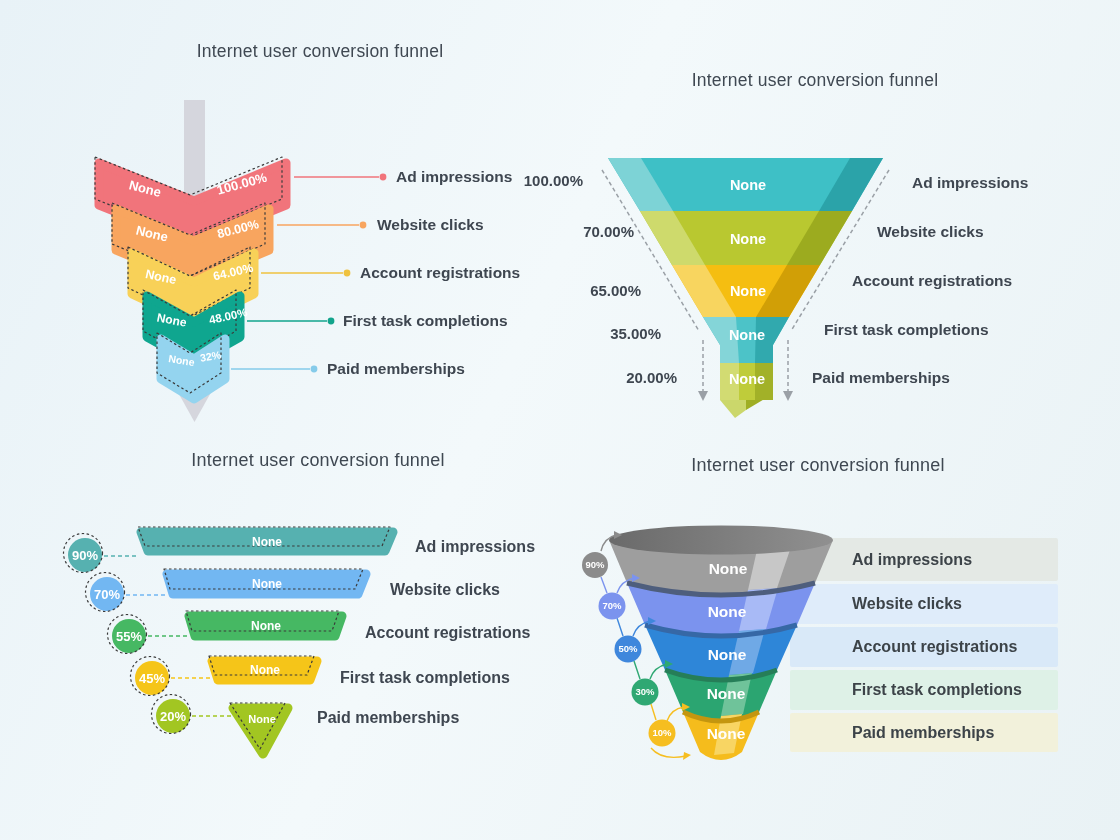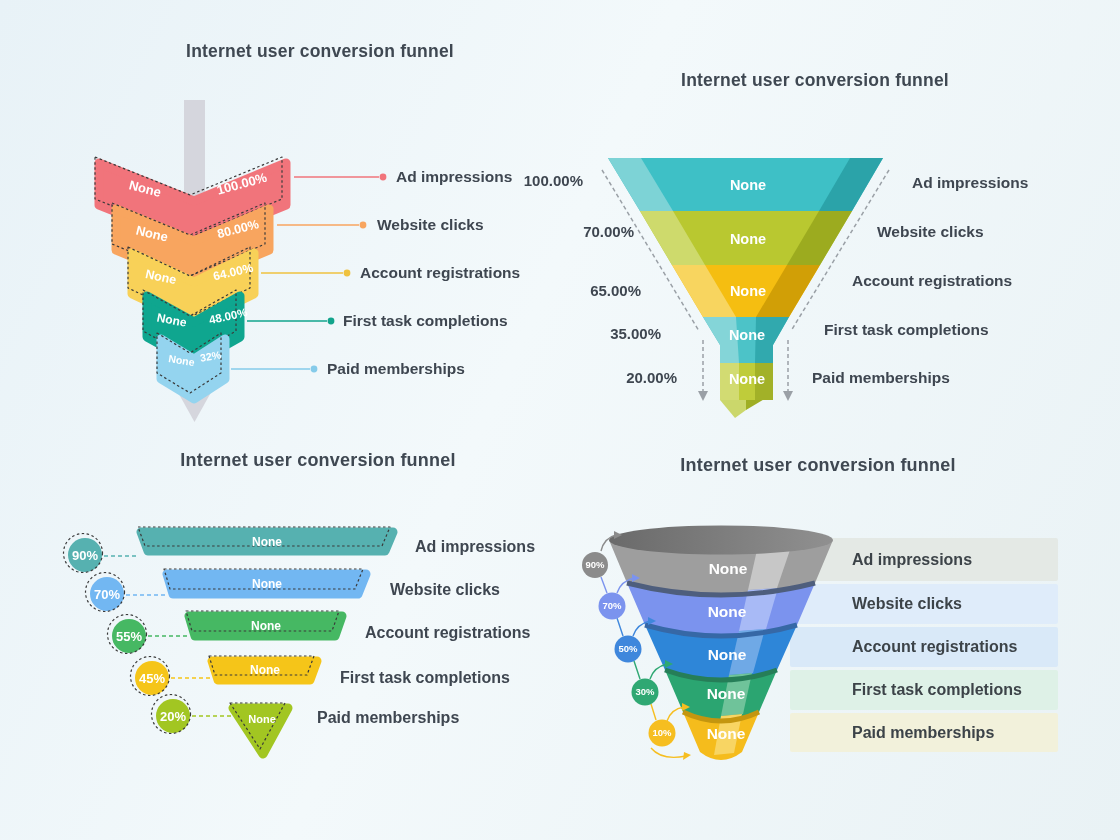--- a/index.html
+++ b/index.html
@@ -3,21 +3,21 @@
 <meta charset="utf-8">
 <style>
   html,body{margin:0;padding:0;}
   #stage{
     position:relative;width:1120px;height:840px;overflow:hidden;
     background:linear-gradient(115deg,#e8f2f7 0%,#f3f9fb 45%,#e9f2f5 100%);
     font-family:"Liberation Sans",sans-serif;
   }
   svg{position:absolute;left:0;top:0;}
   .title{
-    position:absolute;font-weight:700;font-size:17.5px;color:#3f4852;
+    position:absolute;font-weight:400;font-size:17.5px;color:#3f4852;
     letter-spacing:.2px;text-align:right;white-space:nowrap;transform:translateX(-50%);
   }
   .stage-label{
     position:absolute;font-weight:700;color:#3e4650;white-space:nowrap;
     transform:translateY(-50%);font-size:15.5px;
   }
   .stage-label.big{font-size:16px;}
   .row-band{
     position:absolute;left:790px;width:268px;display:flex;align-items:center;
     padding-left:62px;box-sizing:border-box;border-radius:2px;

